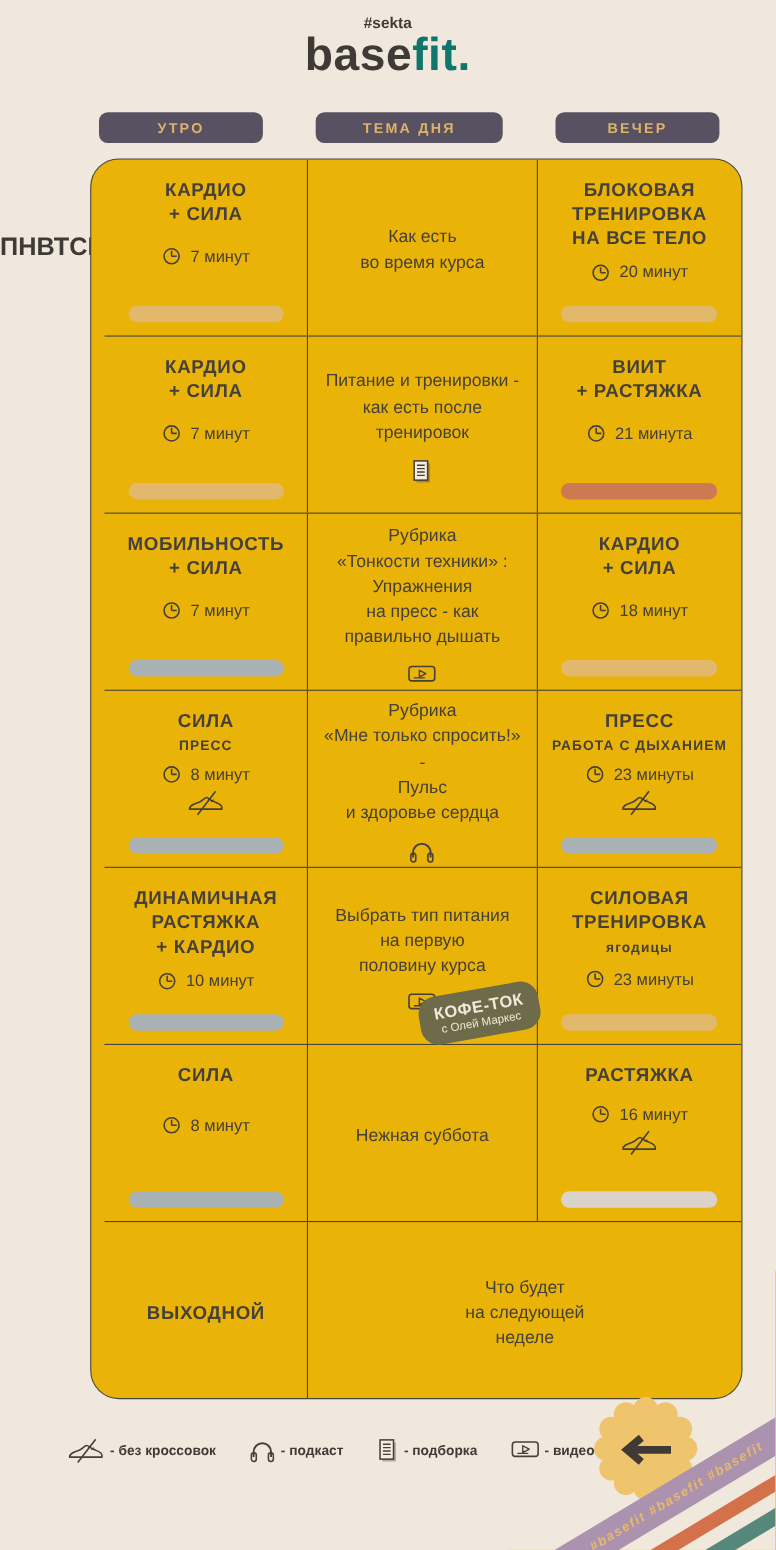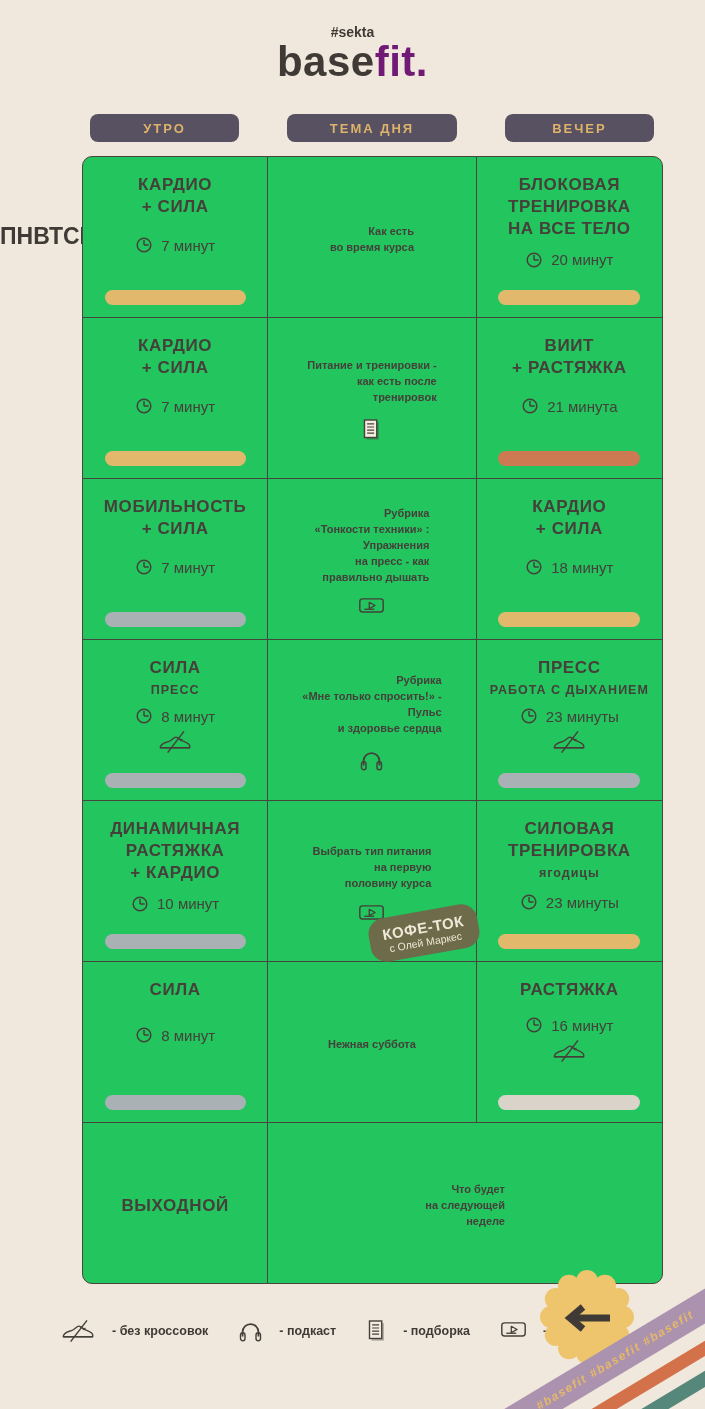--- a/index.html
+++ b/index.html
@@ -4,74 +4,74 @@
 <style>
   html,body{margin:0;padding:0;}
   body{
     width:705px;height:1409px;
     font-family:"Liberation Sans","DejaVu Sans",sans-serif;
     background:#f1e8dd;color:#45403a;
     position:relative;overflow:hidden;
   }
   .page{position:relative;width:705px;height:1409px;}
   
-  .hashtag{ text-align:center;padding-top:24px;font-size:14px;font-weight:bold;color:#3f3a35;}
+  .hashtag{ text-align:center;padding-top:12px;font-size:14px;font-weight:bold;color:#3f3a35;}
   .logo{ text-align:center;font-size:42px;font-weight:800;letter-spacing:.5px;line-height:1.05;color:#3f3a35;}
-  .logo .fit{color:#701a75;}
+  .logo .fit{color:#0f766e;}
   .title{ text-align:center;margin-top:32px;font-size:28px;font-weight:bold;letter-spacing:1.5px;color:#3f3a35;}
   
   .pills{display:flex;width:580px;margin:30px 0 14px 82px;gap:32px;}
   .pillwrap{display:flex;}
   .pw1{width:32%;}.pw2{width:36%;}.pw3{width:32%;}
   .pill{
     flex:1;margin:0 8px;background:#575162;border-radius:8px;
     color:#ddb26a;font-weight:bold;font-size:13px;letter-spacing:2px;
     text-align:center;padding:7px 0 6px;
   }
   
   .grid{display:flex;}
   .days{width:82px;display:flex;}
   .day{height:160px;display:flex;align-items:center;justify-content:center;
        font-size:23px;font-weight:bold;color:#3f3a35;}
-  .table{width:579px;border:1px solid #4a443e;border-radius:10px;overflow:hidden;background:#22c55e;}
+  .table{width:579px;border:1px solid #4a443e;border-radius:26px;overflow:hidden;background:#eab308;padding-left:12px;}
   .trow{display:flex;border-top:1px solid #4a443e;height:160px;}
   .trow:first-child{border-top:none;}
   .cell{position:relative;box-sizing:border-box;border-right:1px solid #4a443e;
         display:flex;flex-direction:column;align-items:center;
         padding:17px 10px 12px;}
   .cell:last-child{border-right:none;}
   .c1{width:32%;}.c2{width:36%;}.c3{width:32%;justify-content:space-between;}
   .cmerged{width:68%;}
   .w-title{font-size:17px;font-weight:bold;text-align:center;line-height:1.3;
            letter-spacing:.6px;color:#45403a;white-space:pre-line;}
   .w-sub{font-size:12.5px;font-weight:bold;letter-spacing:1px;margin-top:3px;}
   .mid{margin:auto 0;display:flex;flex-direction:column;align-items:center;gap:4px;}
   .time{display:flex;align-items:center;gap:8px;font-size:15px;color:#45403a;}
   .bar{width:86%;height:15px;border-radius:8px;margin-top:auto;}
   .cell.centered{justify-content:center;}
   .cell.centered .w-title{margin:auto 0;}
   .theme{justify-content:center;gap:12px;}
-  .t-text{font-size:11px;font-weight:bold;text-align:right;line-height:1.45;
+  .t-text{font-size:16px;font-weight:normal;text-align:center;line-height:1.45;
           white-space:pre-line;color:#45403a;}
   .icon{display:inline-flex;color:#45403a;}
   
   .badge{
     position:absolute;right:-4px;bottom:6px;transform:rotate(-10deg);
     background:#6d6b49;color:#f2e8da;border-radius:16px;
     padding:8px 14px 7px;text-align:center;line-height:1.15;
   }
   .badge-title{font-size:15px;font-weight:bold;letter-spacing:.5px;}
   .badge-sub{font-size:10.5px;}
   
   .seal{position:absolute;left:537px;top:1267px;width:100px;height:100px;}
   .seal svg{position:absolute;left:0;top:0;}
   .seal .arrow{position:absolute;left:23px;top:36px;}
   
   .legend{display:flex;align-items:center;gap:10px;margin:34px 0 0 60px;}
-  .legend .pair{display:flex;align-items:center;gap:16px;margin-right:20px;}
+  .legend .pair{display:flex;align-items:center;gap:4px;margin-right:20px;}
   .legend .lab{font-size:12.5px;font-weight:bold;color:#3f3a35;white-space:nowrap;}
   
   .corner{position:absolute;right:0;bottom:0;width:215px;height:140px;overflow:hidden;pointer-events:none;}
   .ribbon{position:absolute;transform:rotate(-31deg);}
   .r1{width:320px;height:30px;right:-70px;bottom:34px;background:#ab92ae;
       display:flex;align-items:center;justify-content:center;
       color:#e6b96a;font-weight:bold;font-style:italic;font-size:12px;
       letter-spacing:1.5px;white-space:nowrap;}
   .r2{width:320px;height:13px;right:-80px;bottom:6px;background:#d3714b;}
   .r3{width:320px;height:14px;right:-95px;bottom:-16px;background:#55887a;}

